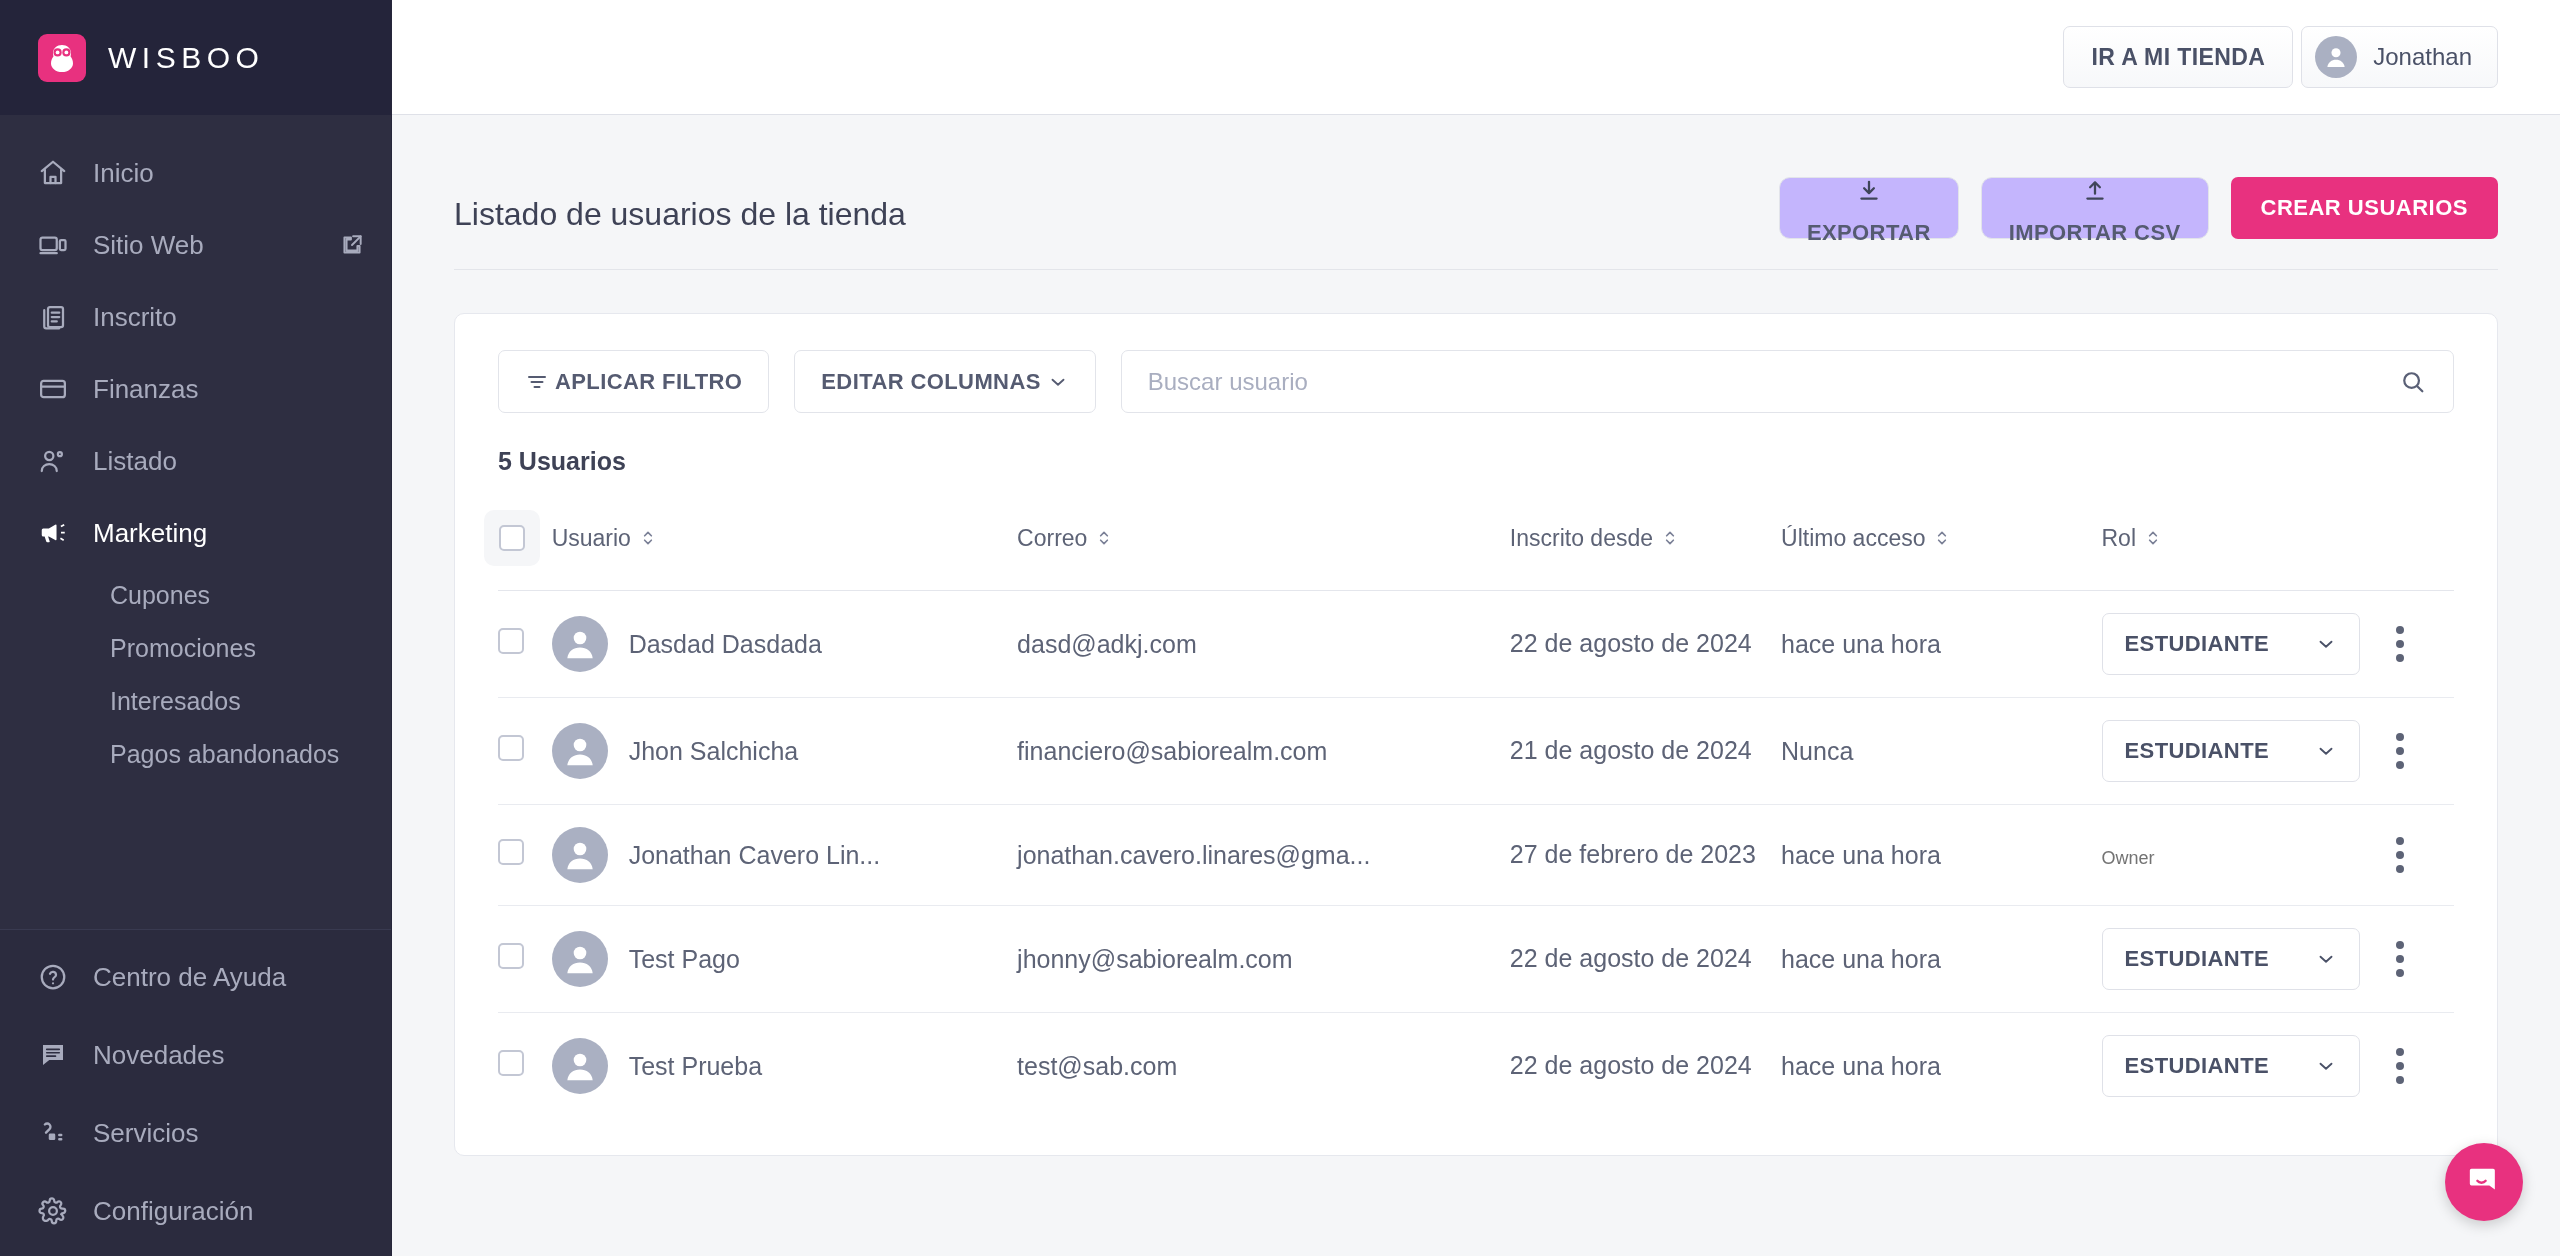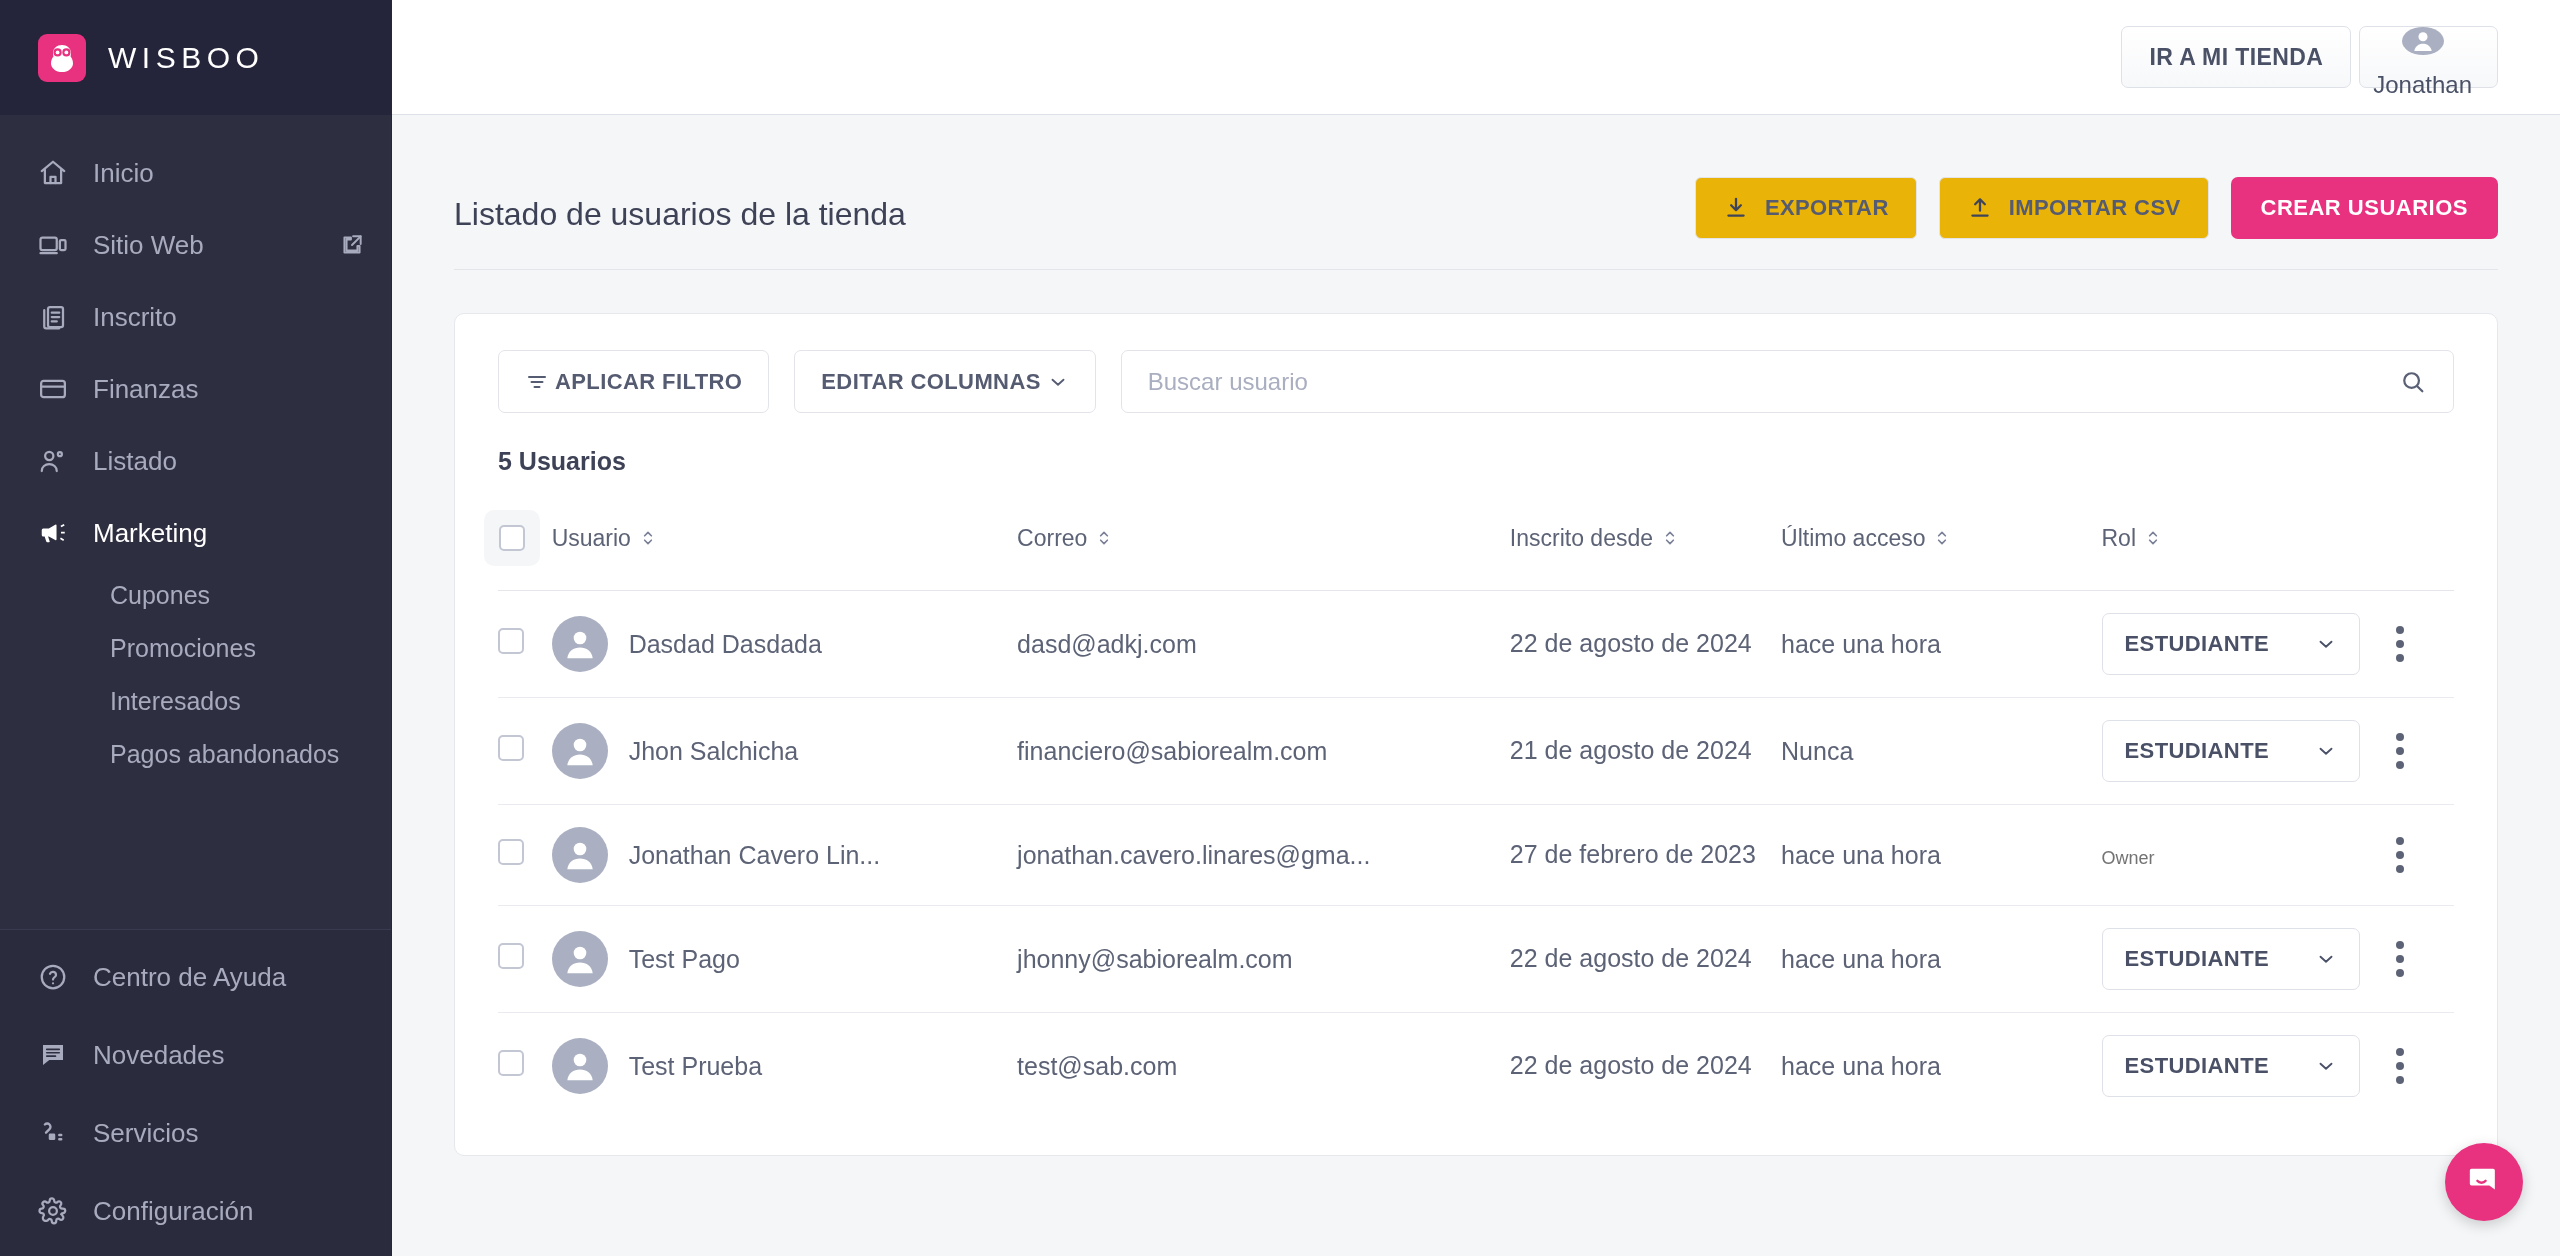--- a/index.html
+++ b/index.html
@@ -108,21 +108,20 @@
   .btn-user {
     height: 62px;
     padding: 0 25px 0 13px;
     background: linear-gradient(180deg,#ffffff,#f7f8fa);
     border: 1px solid #dfe1e8;
     border-radius: 7px;
     color: #4a5167;
     font-size: 24px;
     display: flex; align-items: center; gap: 16px;
     cursor: pointer;
-    flex-direction: column;
   }
   .avatar-sm {
     width: 42px; height: 42px; border-radius: 50%;
     background: #aab0c2;
     display: flex; align-items: center; justify-content: center;
     color: #ffffff;
   }
 
   .content {
     flex: 1 1 auto;
@@ -141,29 +140,30 @@
     font-size: 32px;
     color: #3e4256;
     font-weight: 400;
     margin-top: 12px;
   }
   .head-actions { display: flex; align-items: center; gap: 22px; }
 
   .btn-ghost {
     height: 62px;
     padding: 0 27px;
-    background: #eab308;
+    background: #c4b5fd;
     border: 1px solid #e2e4ea;
-    border-radius: 6px;
+    border-radius: 11px;
     color: #555b71;
     font-size: 22px;
     font-weight: 600;
     letter-spacing: .4px;
     display: flex; align-items: center; gap: 16px;
     cursor: pointer;
+    flex-direction: column;
   }
   .btn-primary {
     height: 62px;
     padding: 0 30px;
     background: #e8317f;
     border: none;
     border-radius: 7px;
     color: #ffffff;
     font-size: 22px;
     font-weight: 700;

